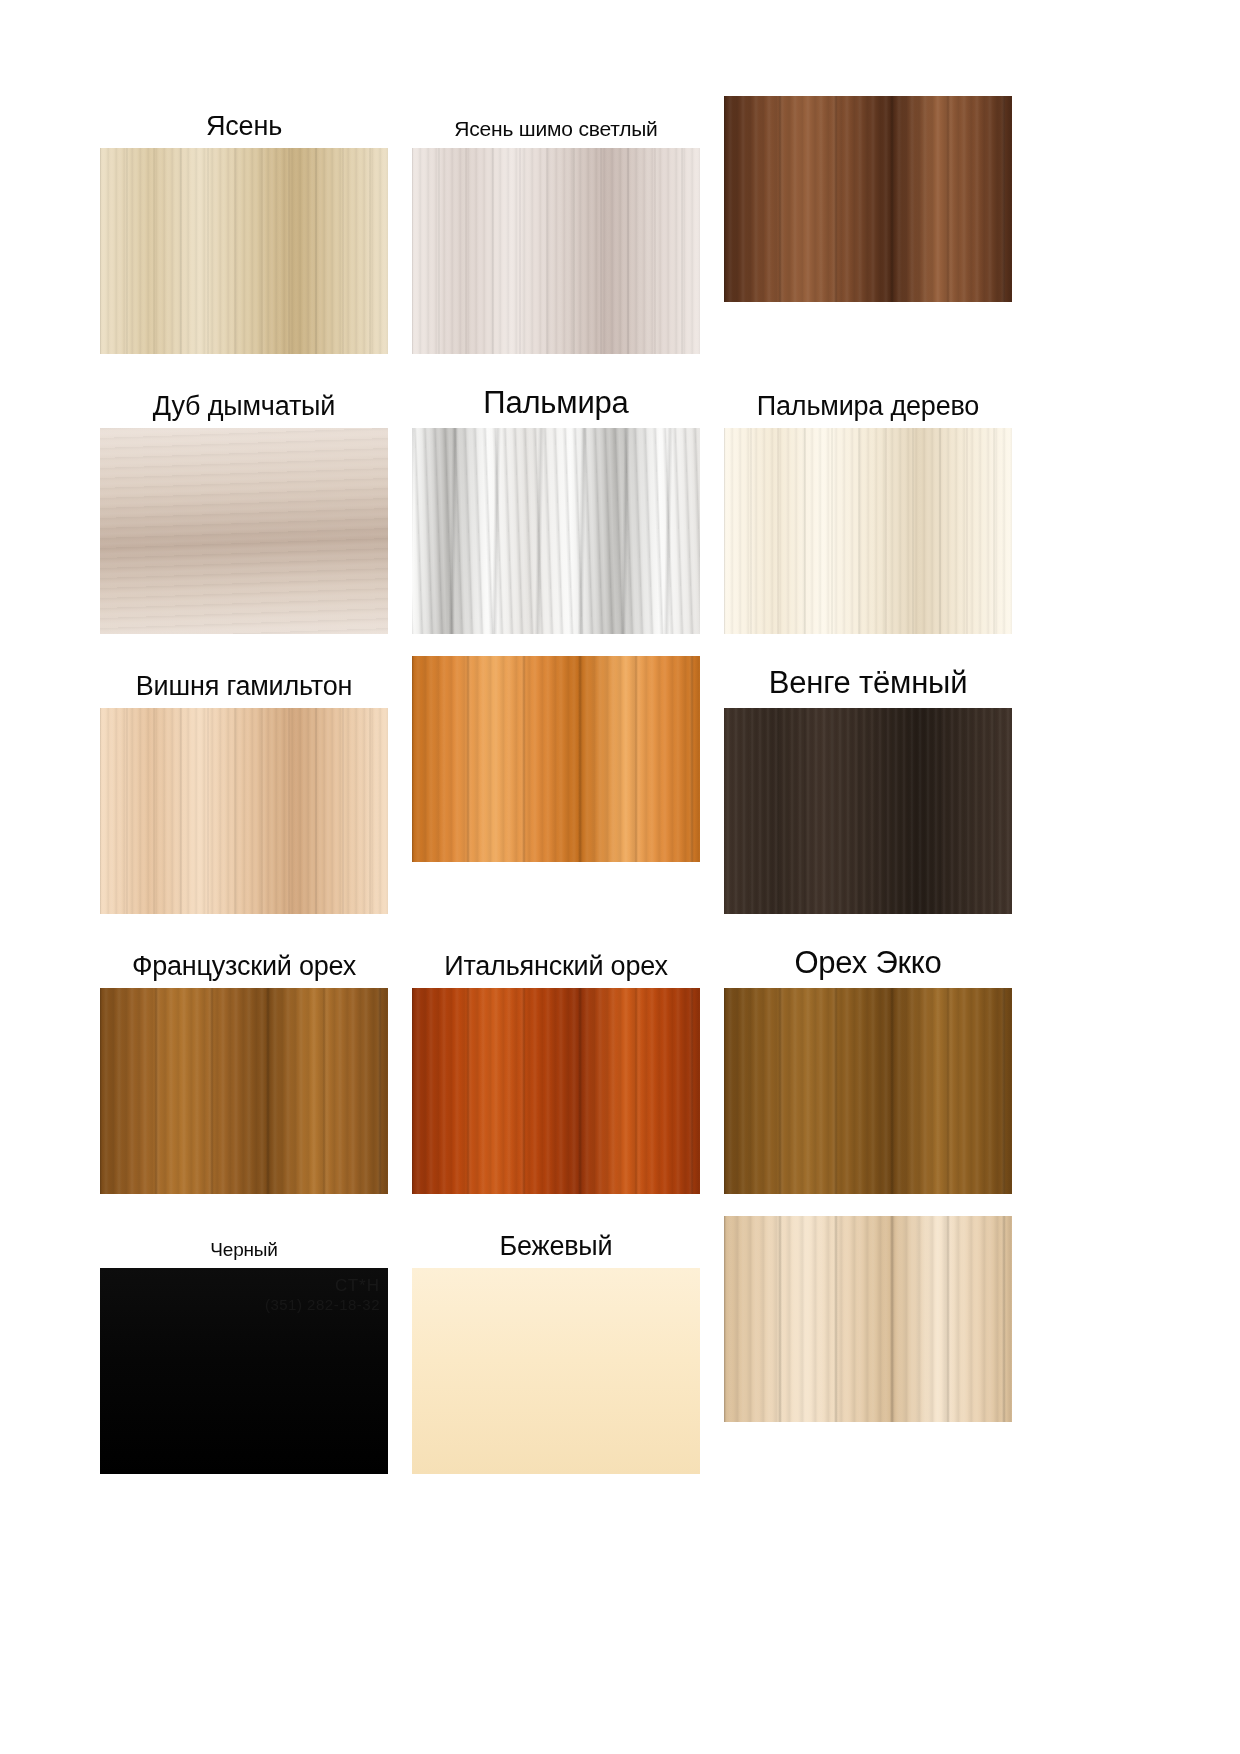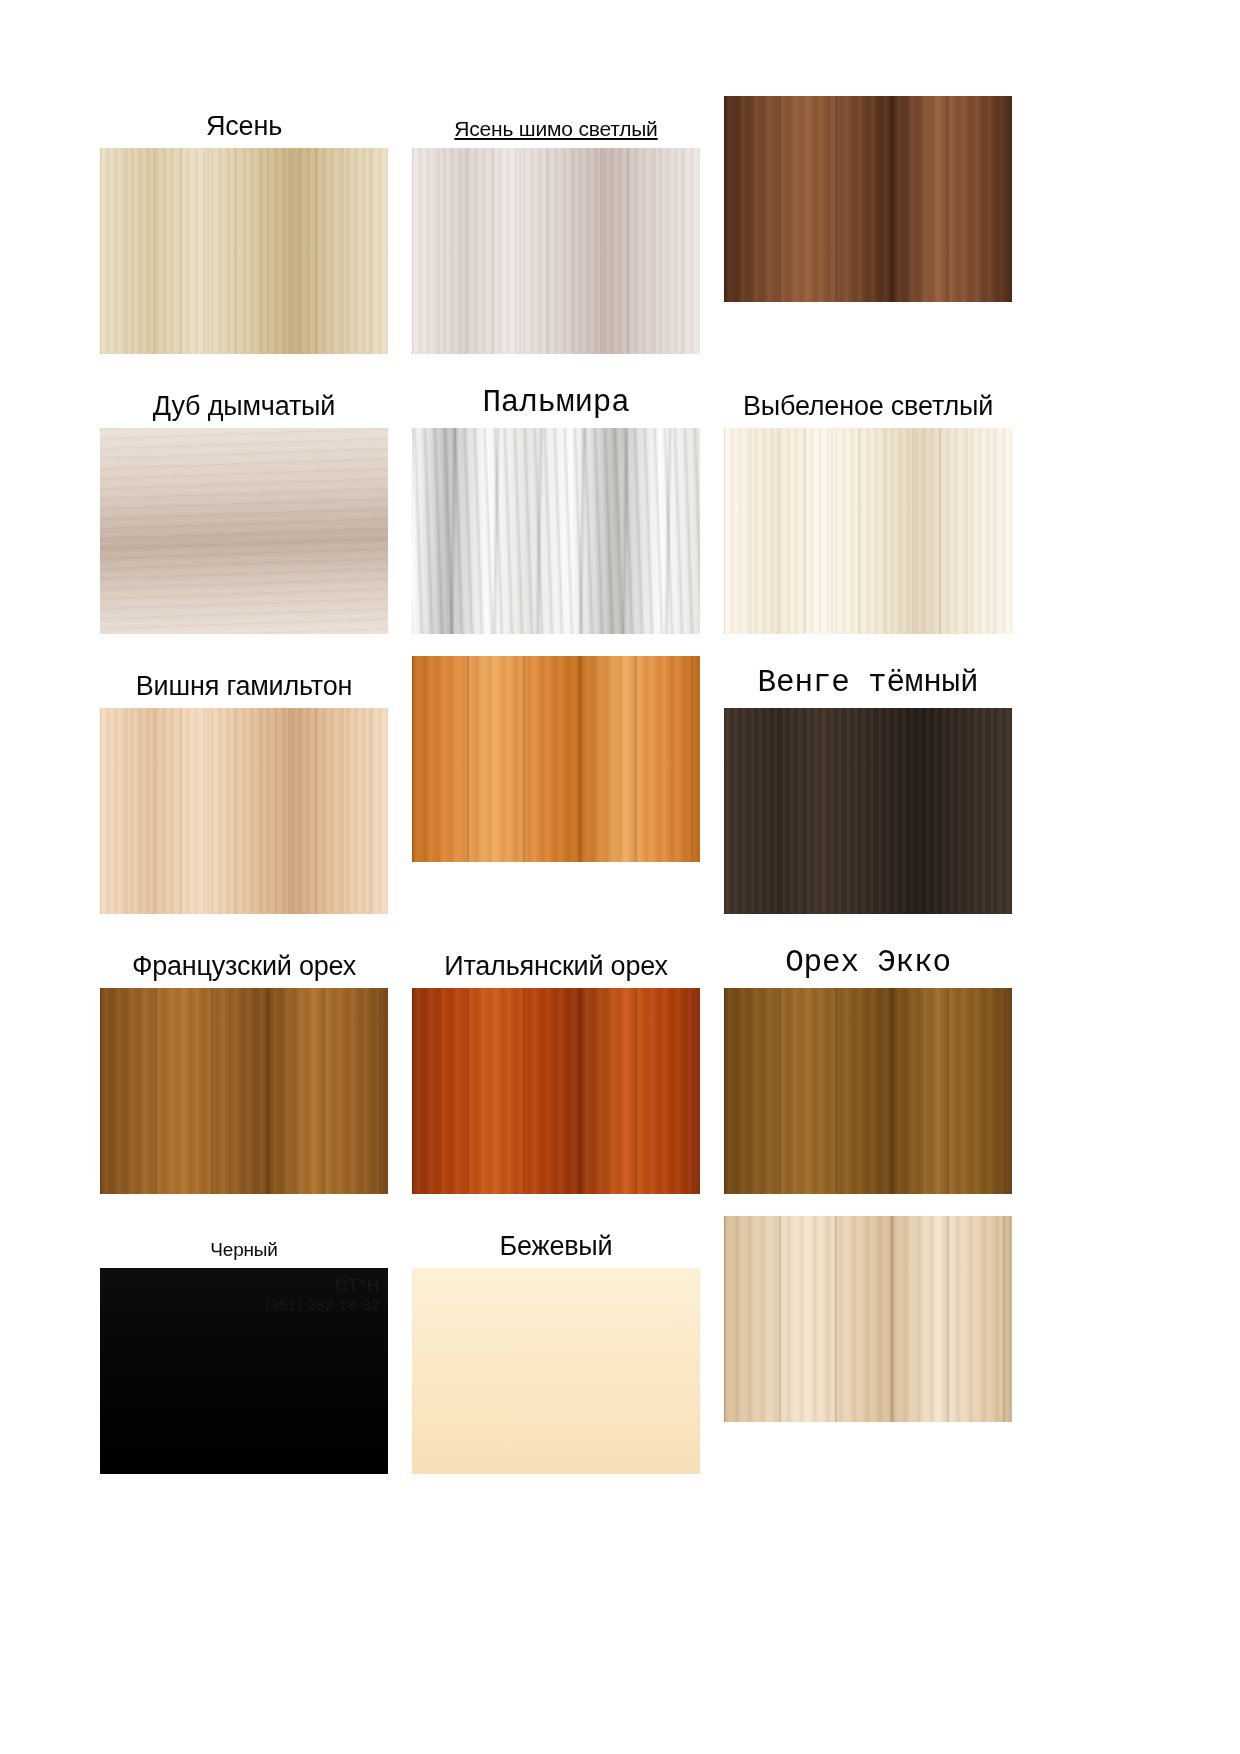--- a/index.html
+++ b/index.html
@@ -47,23 +47,23 @@
     letter-spacing: -0.2px;
     color: #0a0a0a;
     white-space: nowrap;
     height: 52px;
     display: flex;
     align-items: flex-end;
     justify-content: center;
     padding-bottom: 8px;
     box-sizing: border-box;
   }
-  .cell-label.sz-lg  { font-size: 31px; font-family: Liberation Mono, monospace; }
+  .cell-label.sz-lg  { font-size: 31px; }
   .cell-label.sz-md  { font-size: 27px; }
-  .cell-label.sz-sm  { font-size: 21px; text-decoration: underline; }
+  .cell-label.sz-sm  { font-size: 21px; }
   .cell-label.sz-xs  { font-size: 19px; }
 
   .swatch {
     position: relative;
     width: 288px;
     height: 206px;
     overflow: hidden;
     background: #cfc0a6;
   }
   .swatch .grain {
@@ -122,21 +122,21 @@
           <div class="grain" style="background-image: repeating-linear-gradient(178deg, rgba(0, 0, 0, 0.035) 0px, rgba(0, 0, 0, 0) 3px, rgba(255, 255, 255, 0.05) 6px, rgba(0, 0, 0, 0) 10px), linear-gradient(178deg, rgb(236, 226, 218) 0%, rgb(220, 205, 192) 30%, rgb(195, 175, 160) 55%, rgb(220, 205, 192) 78%, rgb(236, 226, 218) 100%);"></div>
         </div>
       </div>
       <div class="cell">
         <div class="cell-label sz-lg">Пальмира</div>
         <div class="swatch" style="background: rgb(230, 228, 225);">
           <div class="grain" style="background-image: repeating-linear-gradient(88deg, rgba(0, 0, 0, 0.11) 0px, rgba(0, 0, 0, 0) 2px, rgba(255, 255, 255, 0.14) 4px, rgba(0, 0, 0, 0) 7px, rgba(0, 0, 0, 0.09) 10px), repeating-linear-gradient(91deg, rgba(0, 0, 0, 0.13) 0px, rgba(0, 0, 0, 0) 3px, rgba(0, 0, 0, 0) 40px, rgba(0, 0, 0, 0.13) 43px), linear-gradient(90deg, rgb(251, 251, 250) 0%, rgb(191, 190, 187) 12%, rgb(251, 251, 250) 26%, rgb(230, 228, 225) 40%, rgb(251, 251, 250) 55%, rgb(191, 190, 187) 70%, rgb(251, 251, 250) 86%, rgb(230, 228, 225) 100%);"></div>
         </div>
       </div>
       <div class="cell">
-        <div class="cell-label sz-md">Выбеленое светлый</div>
+        <div class="cell-label sz-md">Пальмира дерево</div>
         <div class="swatch" style="background: rgb(244, 234, 214);">
           <div class="grain" style="background-image: repeating-linear-gradient(90deg, rgba(0, 0, 0, 0.055) 0px, rgba(0, 0, 0, 0) 2px, rgba(255, 255, 255, 0.05) 4px, rgba(0, 0, 0, 0) 6px, rgba(0, 0, 0, 0.043) 8px), repeating-linear-gradient(90deg, rgba(0, 0, 0, 0.1) 0px, rgba(0, 0, 0, 0) 1px, rgba(0, 0, 0, 0) 26px, rgba(0, 0, 0, 0.1) 27px), linear-gradient(90deg, rgb(253, 248, 236) 0%, rgb(244, 234, 214) 18%, rgb(253, 248, 236) 34%, rgb(244, 234, 214) 52%, rgb(228, 214, 188) 68%, rgb(244, 234, 214) 82%, rgb(253, 248, 236) 100%);"></div>
         </div>
       </div>
       <div class="cell">
         <div class="cell-label sz-md">Вишня гамильтон</div>
         <div class="swatch" style="background: rgb(231, 196, 160);">
           <div class="grain" style="background-image: repeating-linear-gradient(90deg, rgba(0, 0, 0, 0.055) 0px, rgba(0, 0, 0, 0) 2px, rgba(255, 255, 255, 0.05) 4px, rgba(0, 0, 0, 0) 6px, rgba(0, 0, 0, 0.043) 8px), repeating-linear-gradient(90deg, rgba(0, 0, 0, 0.1) 0px, rgba(0, 0, 0, 0) 1px, rgba(0, 0, 0, 0) 26px, rgba(0, 0, 0, 0.1) 27px), linear-gradient(90deg, rgb(245, 221, 194) 0%, rgb(231, 196, 160) 18%, rgb(245, 221, 194) 34%, rgb(231, 196, 160) 52%, rgb(211, 168, 127) 68%, rgb(231, 196, 160) 82%, rgb(245, 221, 194) 100%);"></div>
         </div>
       </div>

